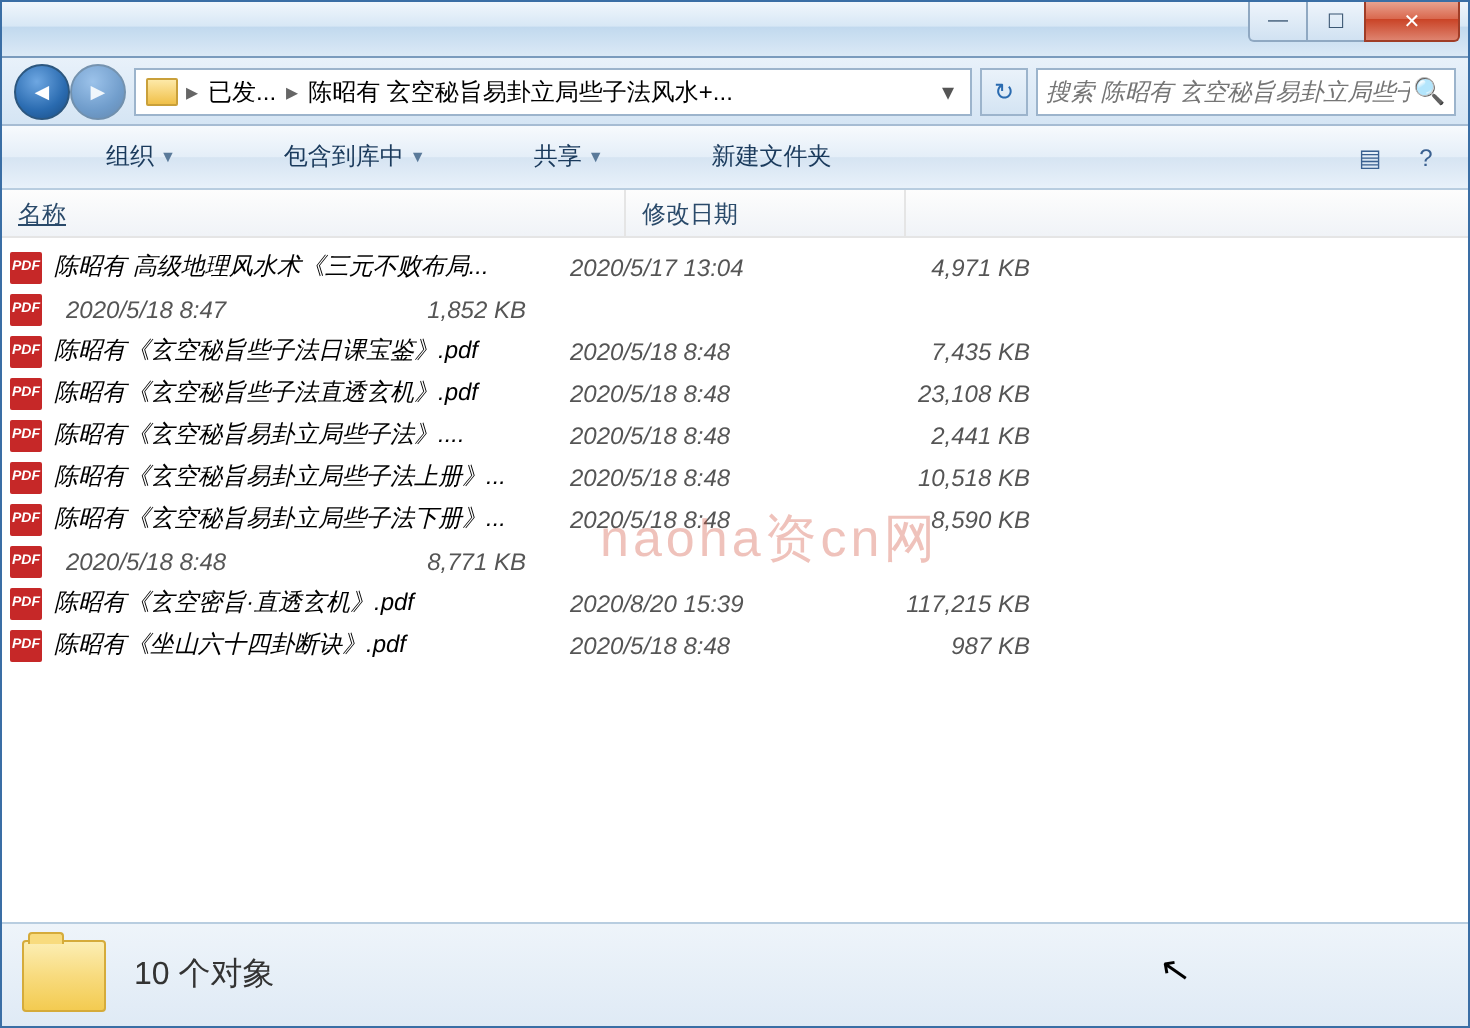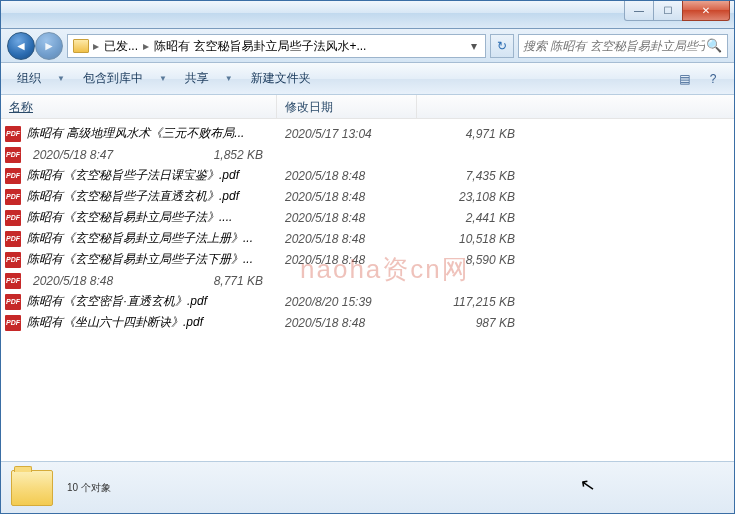--- a/index.html
+++ b/index.html
@@ -134,22 +134,23 @@
   align-items: center;
   padding: 0 8px;
   gap: 2px;
 }
 .tool-item {
   padding: 4px 8px;
   color: #1a3a5c;
   cursor: pointer;
   display: flex;
   align-items: center;
-  gap: 16px;
+  gap: 3px;
   border-radius: 2px;
+  margin-left: 36px;
 }
 .tool-item .drop { font-size: 8px; color: #5a7a9a; }
 .tool-spacer { flex: 1; }
 .tool-icon-btn {
   width: 26px; height: 24px;
   display: flex; align-items: center; justify-content: center;
   cursor: pointer;
   color: #3a6090;
 }
 .content {
@@ -165,21 +166,21 @@
   border-bottom: 1px solid #e5e5e5;
   background: linear-gradient(to bottom, #fdfdfd, #f0f3f7);
 }
 .col-h {
   padding: 4px 8px;
   color: #2a4a6a;
   border-right: 1px solid #e5e5e5;
   font-size: 12px;
   cursor: pointer;
 }
-.col-name { width: 276px; text-decoration: underline; }
+.col-name { width: 312px; text-decoration: underline; }
 .col-date { width: 140px; }
 .col-size { width: 110px; text-align: left; }
 .file-list { padding: 4px 0; font-style: italic; }
 .file-row {
   display: flex;
   height: 21px;
   align-items: center;
   padding: 0 4px;
   cursor: pointer;
 }
@@ -224,21 +225,21 @@
 .status-folder::before {
   content: "";
   position: absolute;
   top: -5px; left: 2px;
   width: 16px; height: 5px;
   background: #f8db7e;
   border: 1px solid #d5ab3a;
   border-bottom: none;
   border-radius: 2px 2px 0 0;
 }
-.status-text { color: #333; font-size: 10px; }
+.status-text { color: #333; font-size: 16px; }
 .watermark {
   position: absolute;
   top: 252px; left: 300px;
   font-size: 26px;
   color: rgba(210, 80, 60, 0.35);
   pointer-events: none;
   letter-spacing: 2px;
 }
 .cursor {
   position: absolute;

